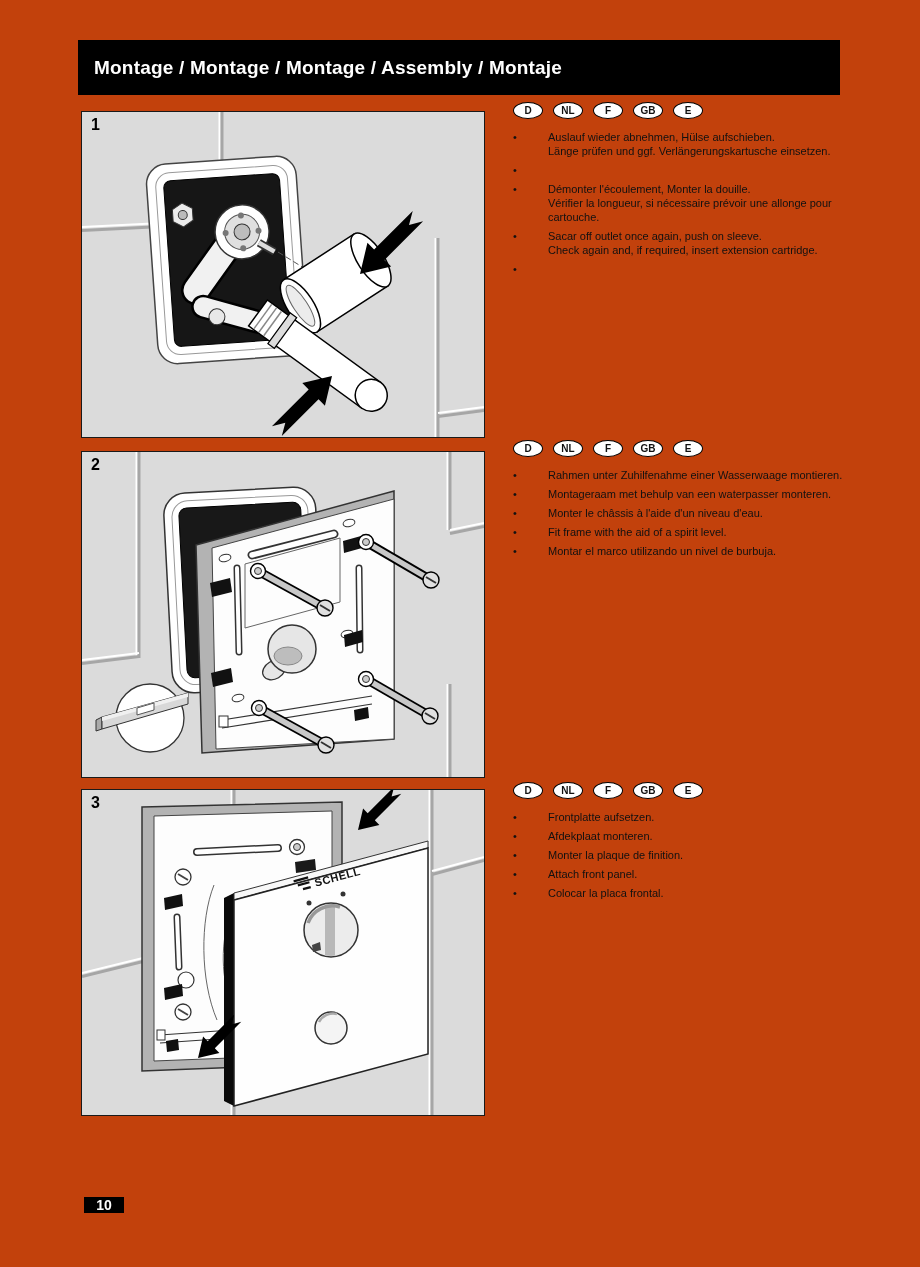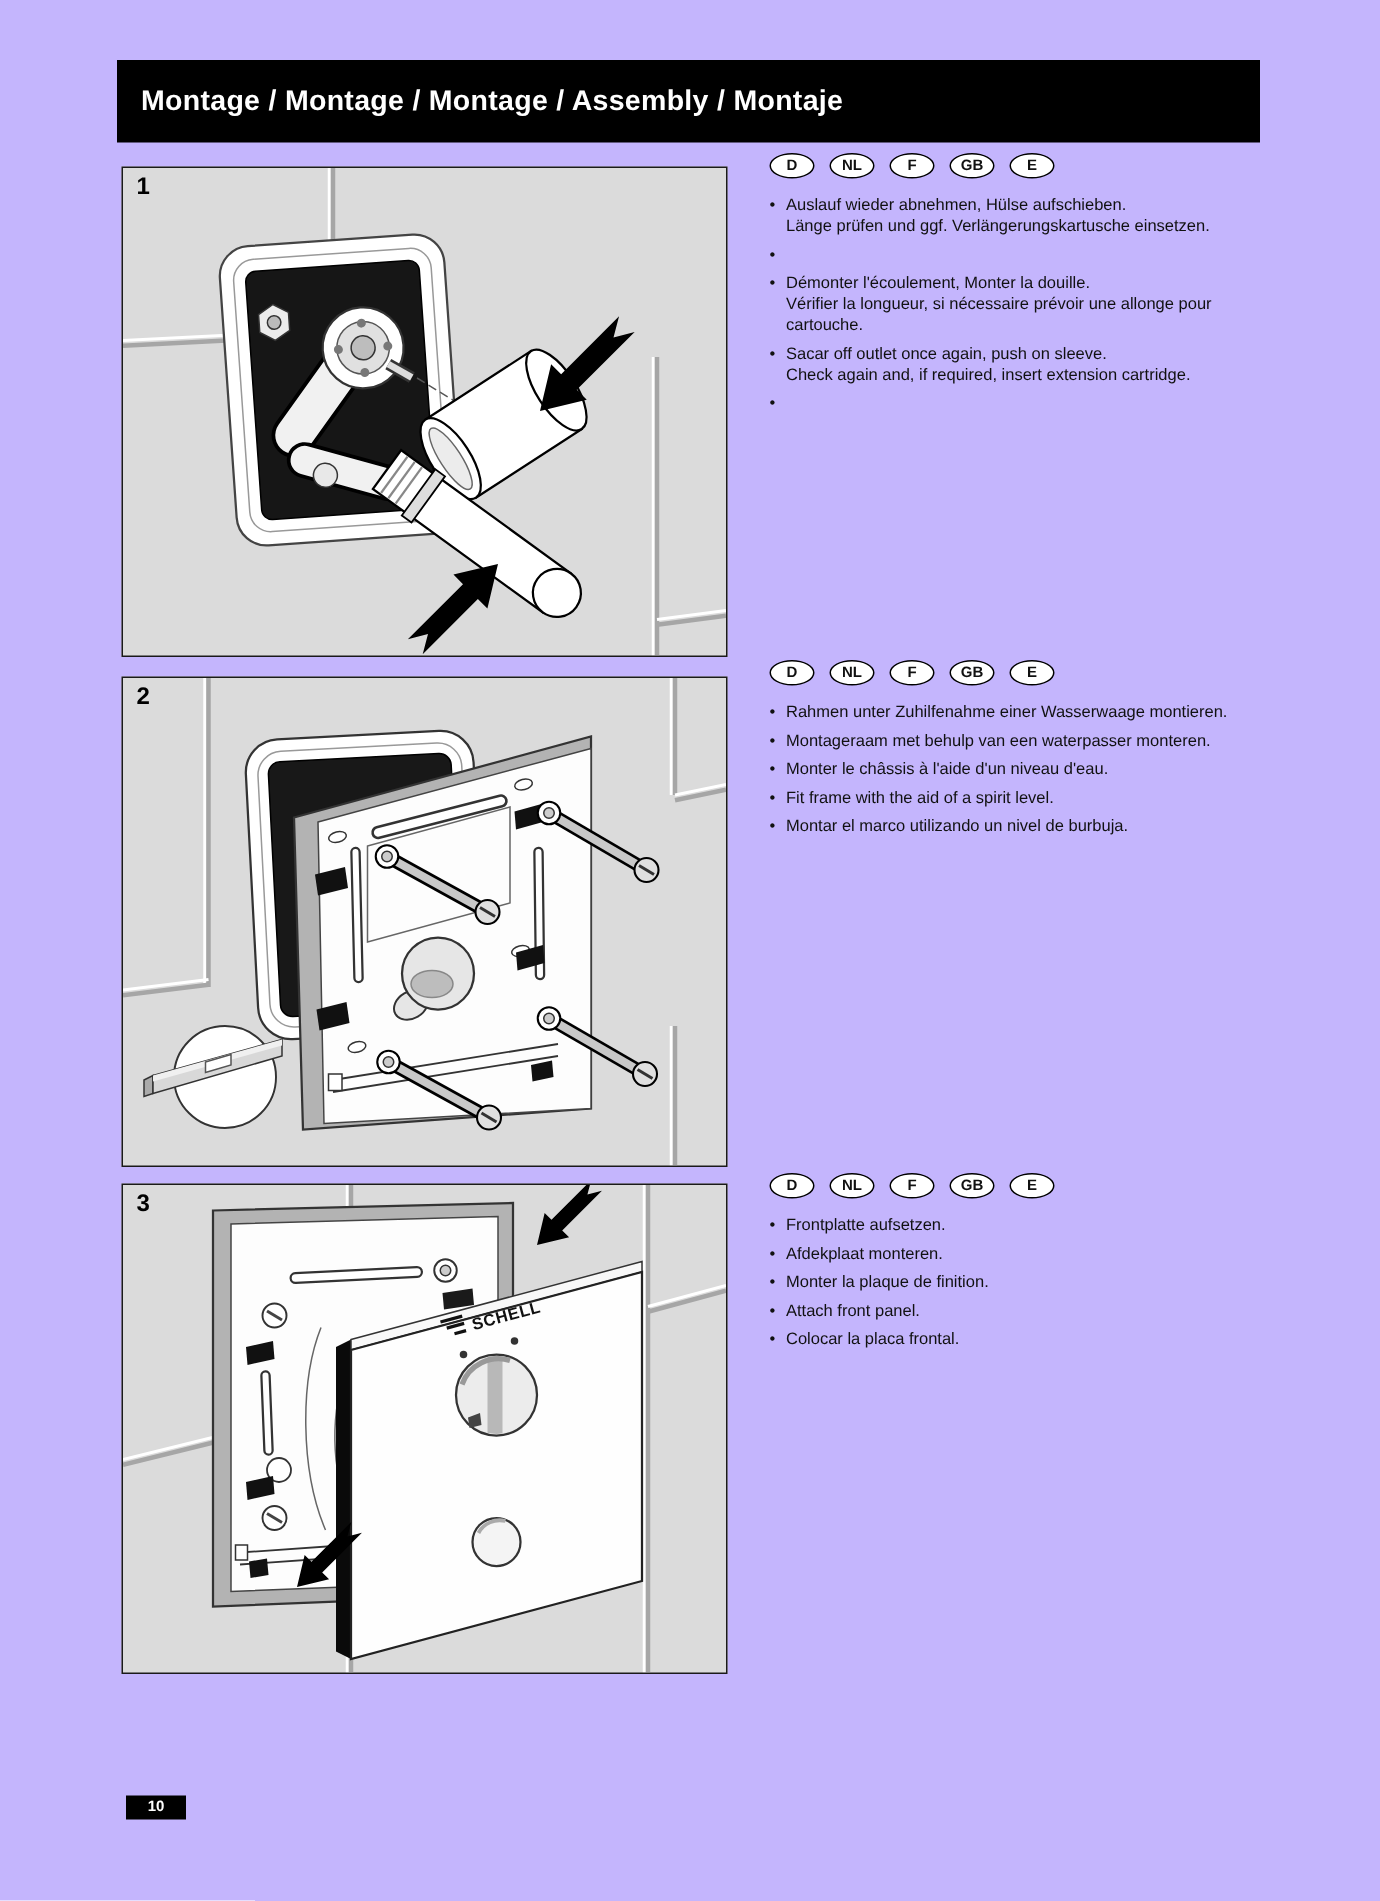--- a/index.html
+++ b/index.html
@@ -1,17 +1,17 @@
 <!DOCTYPE html>
 <html><head>
 <meta charset="utf-8">
 <style>
   html,body{margin:0;padding:0;background:#fff;}
   body{width:920px;height:1267px;position:relative;font-family:"Liberation Sans",sans-serif;color:#111;}
-  .page{position:absolute;inset:0;background:#c4b5fd;}
+  .page{position:absolute;inset:0;background:#c2410c;}
 
   .header{position:absolute;left:78px;top:40px;width:762px;height:55px;background:#000;
           display:flex;align-items:center;box-sizing:border-box;padding-left:16px;}
   .header .title{color:#fff;font-size:19px;font-weight:bold;letter-spacing:0.2px;}
 
   .panel{position:absolute;left:81px;width:404px;height:327px;background:#dbdbdb;
          border:1px solid #1a1a1a;box-sizing:border-box;overflow:hidden;}
   #panel1{top:111px}
   #panel2{top:451px}
   #panel3{top:789px}
@@ -25,24 +25,24 @@
 
   .section{position:absolute;left:513px;width:406px;}
   #section1{top:102px}
   #section2{top:440px}
   #section3{top:782px}
   .badges{display:flex;gap:10px;margin-bottom:11px;align-items:center;}
   .badge{display:inline-flex;align-items:center;justify-content:center;border:1.6px solid #000;
          border-radius:50%;height:15px;min-width:20px;padding:0 4px;font-size:10px;font-weight:bold;background:#fff;}
   .bullet{display:flex;margin-bottom:5px;font-size:11px;line-height:14px;}
   .bullet .dot{width:11px;flex:0 0 11px;}
-  .bullet .line{white-space:nowrap;}
+  .bullet .line{white-space:nowrap;margin-left:24px;}
 
   .page-num{position:absolute;left:84px;top:1197px;width:40px;height:16px;background:#000;color:#fff;
-            font-size:10px;font-weight:bold;text-align:center;line-height:16px;}
+            font-size:14px;font-weight:bold;text-align:center;line-height:16px;}
 </style>
 </head>
 <body>
 
 <div class="page">
 
   <div class="header">
     <span class="title">Montage / Montage / Montage / Assembly / Montaje</span>
   </div>
 

